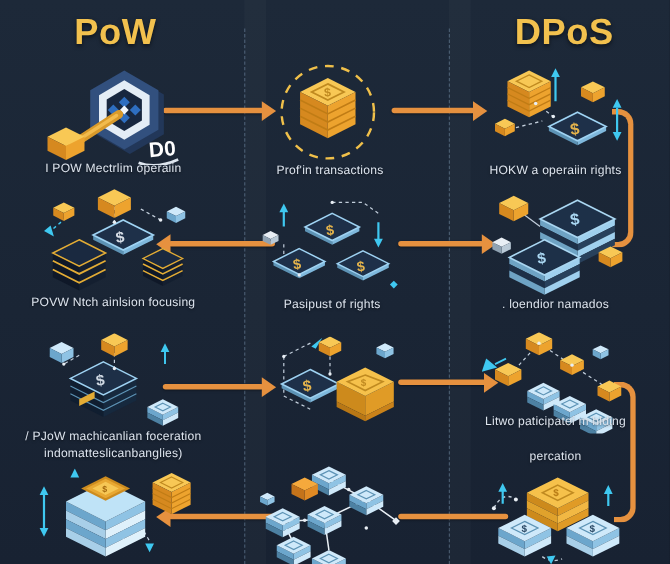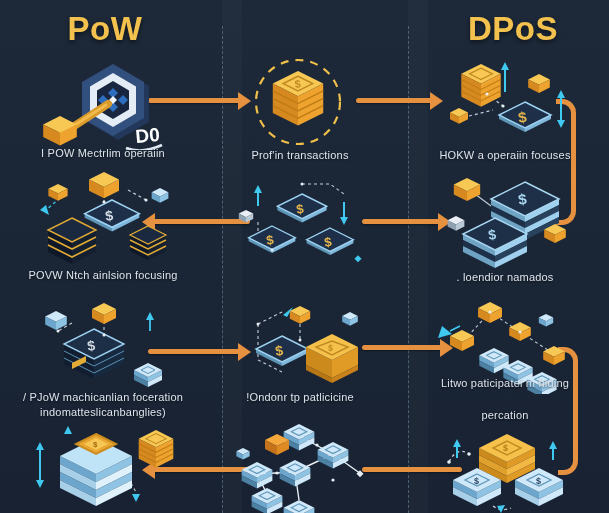--- a/index.html
+++ b/index.html
@@ -140,21 +140,21 @@
     <use href="#darkplat" transform="translate(82,44)"></use>
     <text x="76" y="65" font-size="15" font-weight="bold" fill="#e3b34c" transform="rotate(-8 76 65)">$</text>
     <line x1="62" y1="12" x2="62" y2="34" stroke="#3fc8f0" stroke-width="2"></line>
     <polygon points="58,12 62,4 66,12" fill="#3fc8f0"></polygon>
     <line x1="118" y1="40" x2="118" y2="62" stroke="#3fc8f0" stroke-width="2"></line>
     <polygon points="114,40 118,32 122,40" fill="#3fc8f0"></polygon>
     <polygon points="114,62 118,70 122,62" fill="#3fc8f0"></polygon>
     <circle cx="44" cy="36" r="1.6" fill="#e8eef4"></circle>
       <circle cx="60" cy="48" r="1.6" fill="#e8eef4"></circle>
   </svg>
-  <div class="cap" style="left:405px;top:148px">HOKW a operaiin focuses</div>
+  <div class="cap" style="left:405px;top:148px">HOKW a operaiin rights</div>
 
   <svg class="ill" style="left:28px;top:170px" width="155" height="96" viewBox="0 0 155 96">
     <line x1="32" y1="28" x2="18" y2="40" stroke="#3fc8f0" stroke-width="1.3" stroke-dasharray="3 3"></line>
     <polygon points="12,40 21,45 18,35" fill="#3fc8f0"></polygon>
     <line x1="100" y1="20" x2="118" y2="30" stroke="#c2cedb" stroke-width="1.2" stroke-dasharray="3 3"></line>
     <line x1="76" y1="18" x2="76" y2="32" stroke="#c2cedb" stroke-width="1.2" stroke-dasharray="3 3"></line>
     <use href="#gcube" transform="translate(76,2) scale(1.25)"></use>
     <use href="#gcube" transform="translate(30,14) scale(0.8)"></use>
     <use href="#bcube" transform="translate(132,18) scale(0.7)"></use>
     <use href="#darkplat" transform="translate(84,30) scale(1.05)"></use>
@@ -187,20 +187,21 @@
     <use href="#darkplat" transform="translate(92,48) scale(0.9)"></use>
     <text x="87" y="67" font-size="13" font-weight="bold" fill="#e3b34c" transform="rotate(-8 87 67)">$</text>
     <line x1="20" y1="26" x2="20" y2="12" stroke="#3fc8f0" stroke-width="2"></line>
     <polygon points="16,13 20,5 24,13" fill="#3fc8f0"></polygon>
     <line x1="106" y1="22" x2="106" y2="38" stroke="#3fc8f0" stroke-width="2"></line>
     <polygon points="102,37 106,45 110,37" fill="#3fc8f0"></polygon>
     <rect x="118" y="76" width="5" height="5" transform="rotate(45 120 78)" fill="#3fc8f0"></rect>
     <circle cx="64" cy="4" r="1.5" fill="#e8eef4"></circle>
       <circle cx="34" cy="70" r="1.5" fill="#e8eef4"></circle>
   </svg>
+  <div class="cap" style="left:202px;top:270px">Pasipust of rights</div>
 
   <svg class="ill" style="left:443px;top:172px" width="130" height="108" viewBox="0 0 130 108">
     <line x1="32" y1="22" x2="48" y2="34" stroke="#c2cedb" stroke-width="1.1"></line>
     <use href="#gcube" transform="translate(24,6) scale(1.1)"></use>
     <use href="#wcube" transform="translate(13,44) scale(0.7)"></use>
     <g>
       <polygon points="82,44 116,27 116,33 82,50" fill="#9fd0ee"></polygon>
         <polygon points="82,44 48,27 48,33 82,50" fill="#6ea3c4"></polygon>
       <polygon points="82,50 116,33 116,39 82,56" fill="#28415c"></polygon>
         <polygon points="82,50 48,33 48,39 82,56" fill="#1d3048"></polygon>
@@ -261,21 +262,20 @@
       <polygon points="96,54 70,41 70,59 96,72" fill="#cd8a1c"></polygon>
       <polygon points="96,72 122,59 122,64 96,77" fill="#c9821a"></polygon>
       <polygon points="96,72 70,59 70,64 96,77" fill="#b87715"></polygon>
       <polygon points="96,28 122,41 96,54 70,41" fill="#f6c14b"></polygon>
       <polygon points="96,35 112,41 96,49 80,41" fill="none" stroke="#c08a20" stroke-width="1.5"></polygon>
       <text x="92" y="45" font-size="9" font-weight="bold" fill="#c08a20">$</text>
     </g>
     <circle cx="22" cy="18" r="1.5" fill="#e8eef4"></circle>
       <circle cx="64" cy="34" r="1.5" fill="#e8eef4"></circle>
   </svg>
-  <div class="cap" style="left:200px;top:390px">!Ondonr tp patlicicine</div>
 
   <svg class="ill" style="left:438px;top:302px" width="140" height="92" viewBox="0 0 140 92">
     <path d="M52,10 L30,34 M52,10 L82,30 M82,30 L116,52" stroke="#c2cedb" stroke-width="1.1" stroke-dasharray="3 3" fill="none"></path>
     <polygon points="4,24 0,36 14,32" fill="#3fc8f0"></polygon>
     <line x1="12" y1="29" x2="22" y2="24" stroke="#3fc8f0" stroke-width="1.6"></line>
     <use href="#gcube" transform="translate(52,0)"></use>
     <use href="#gcube" transform="translate(24,28)"></use>
     <use href="#gcube" transform="translate(82,20) scale(0.9)"></use>
     <use href="#gcube" transform="translate(116,44) scale(0.9)"></use>
     <use href="#bcube" transform="translate(108,12) scale(0.6)"></use>

